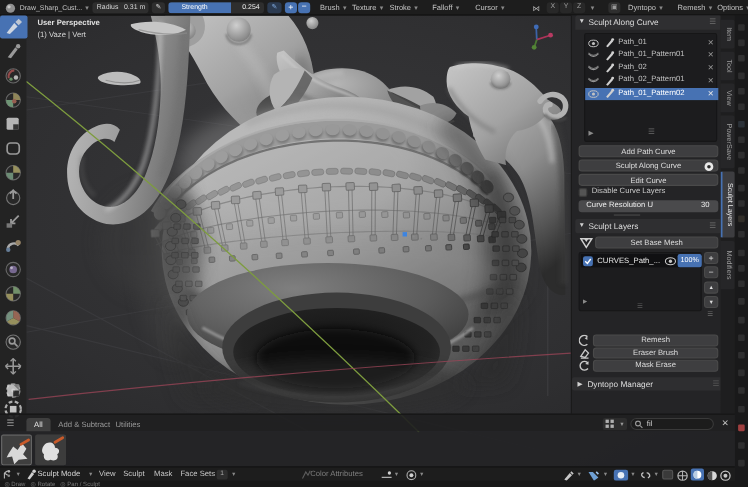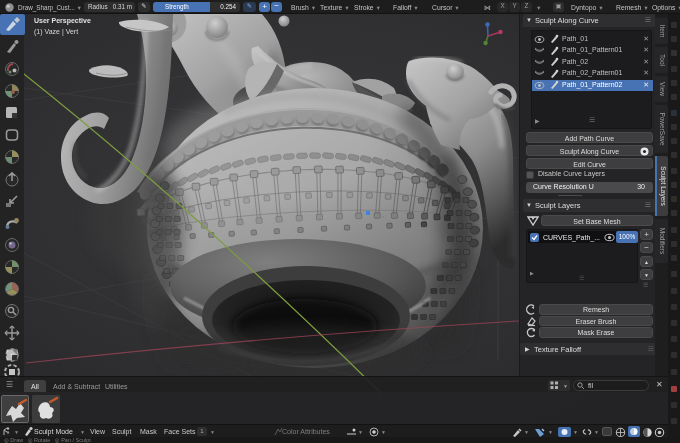--- a/index.html
+++ b/index.html
@@ -670,21 +670,21 @@
         <path d="M2,9.5 L9,9.5" stroke="#c8c8c8" stroke-width="1.2"></path>
       </svg>
   <div class="btn" style="left:19px;top:301.5px;width:114px;height:10.5px;line-height:10.5px">Eraser Brush</div>
   <svg width="11" height="11" viewBox="0 0 11 11" style="position:absolute;left:6px;top:313px">
         <path d="M8.5,3 A4 4 0 1 0 8.5,8" fill="none" stroke="#c8c8c8" stroke-width="1.3"></path>
         <path d="M9,1.5 L9,4.5 L6,4 Z" fill="#c8c8c8"></path>
       </svg>
   <div class="btn" style="left:19px;top:313px;width:114px;height:10.5px;line-height:10.5px">Mask Erase</div>
   <div style="position:absolute;left:0px;top:329px;width:139px;height:12px;background:#2e2e30;border-radius:2px">
     <span style="position:absolute;left:5px;top:2px;font-size:6px;color:#d0d0d0">▶</span>
-    <span style="position:absolute;left:14px;top:1.5px;font-size:7.5px;color:#dedede">Texture Falloff</span>
+    <span style="position:absolute;left:14px;top:1.5px;font-size:7.5px;color:#dedede">Dyntopo Manager</span>
     <span style="position:absolute;right:5px;top:1.5px;font-size:7px;color:#5a5a5a">☰</span>
   </div>
 </div>
 
   <div class="abs" id="tabstrip" style="left:655px;top:14px;width:13px;height:362px;background:#1e1e1f">
       <div style="position:absolute;left:0px;top:4px;width:13px;height:26px;background:#262628;border-radius:0 2px 2px 0;overflow:hidden">
       <span style="position:absolute;left:50%;top:50%;transform:translate(-50%,-50%) rotate(90deg);font-size:6.5px;color:#9d9d9d;white-space:nowrap">Item</span>
     </div>
       <div style="position:absolute;left:0px;top:33px;width:13px;height:26px;background:#262628;border-radius:0 2px 2px 0;overflow:hidden">
       <span style="position:absolute;left:50%;top:50%;transform:translate(-50%,-50%) rotate(90deg);font-size:6.5px;color:#9d9d9d;white-space:nowrap">Tool</span>

